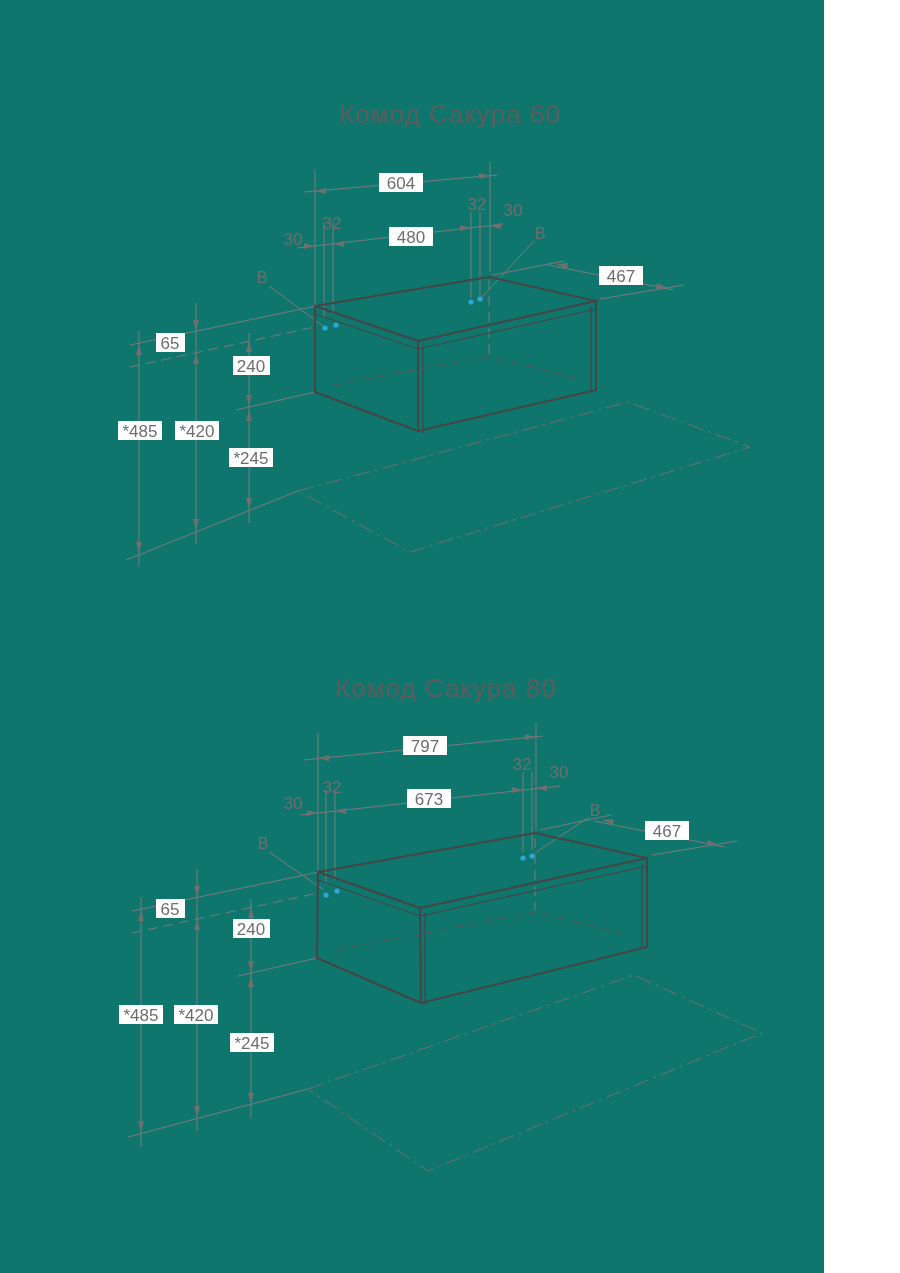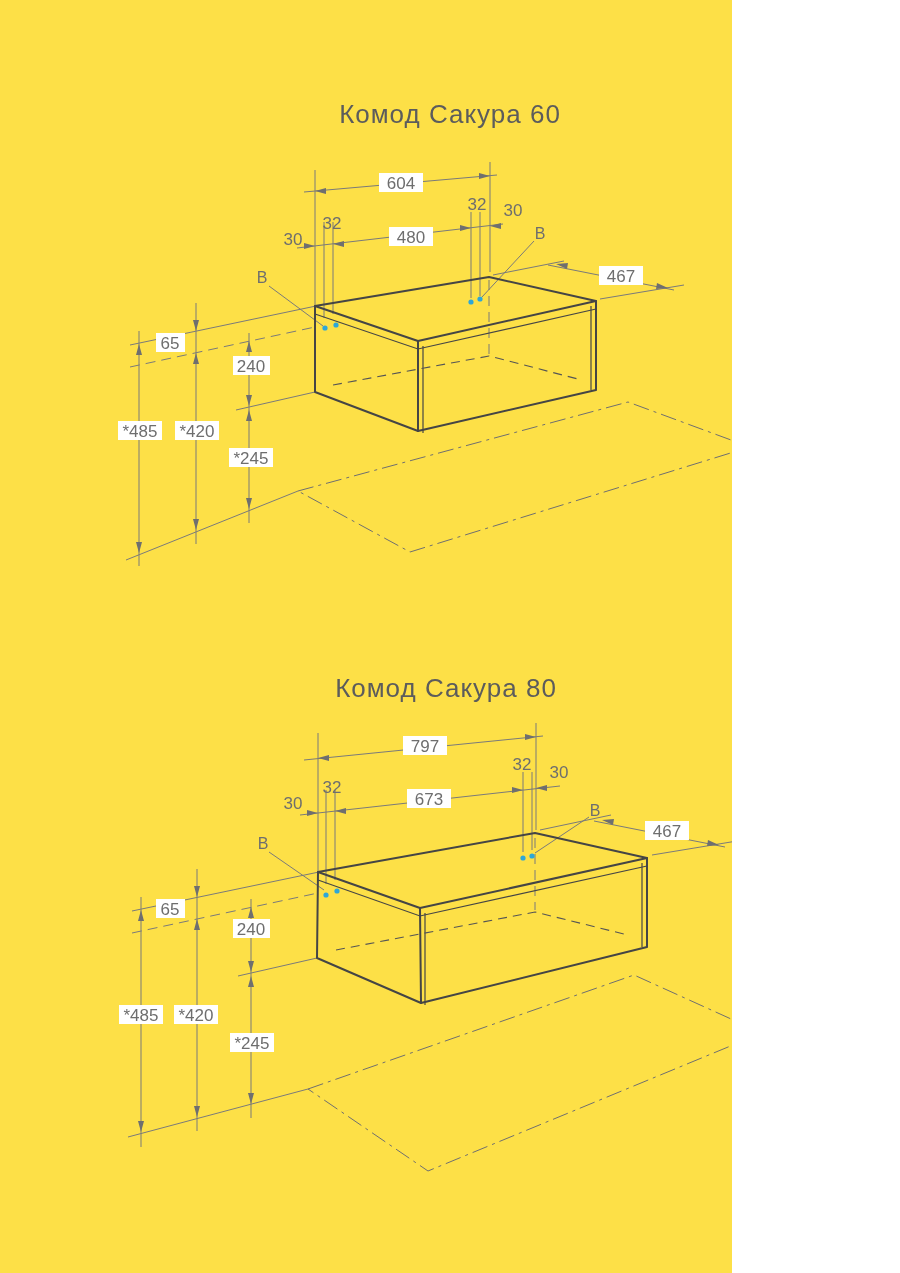--- a/index.html
+++ b/index.html
@@ -1,16 +1,16 @@
 <!DOCTYPE html>
 <html><head>
 <meta charset="utf-8">
 <style>
   html,body{margin:0;padding:0;background:#ffffff;}
-  .page{position:relative;width:732px;height:1273px;background:#fde047;overflow:hidden;
+  .page{position:relative;width:824px;height:1273px;background:#0f766e;overflow:hidden;
         font-family:"Liberation Sans", sans-serif;}
   svg{display:block;}
   .edge{stroke:#454545;stroke-width:2;fill:none;stroke-linejoin:round;stroke-linecap:round;}
   .edge2{stroke:#454545;stroke-width:1.2;fill:none;}
   .idash{stroke:#555;stroke-width:1.1;fill:none;stroke-dasharray:9 6;}
   .dim{stroke:#7a7a7a;stroke-width:1;fill:none;}
   .ddash{stroke:#7a7a7a;stroke-width:1;fill:none;stroke-dasharray:10 6;}
   .dashdot{stroke:#6f6f6f;stroke-width:1;fill:none;stroke-dasharray:16 5 3 5;}
   .ah{fill:#6f6f6f;stroke:none;}
   .wbg{fill:#ffffff;stroke:none;}

